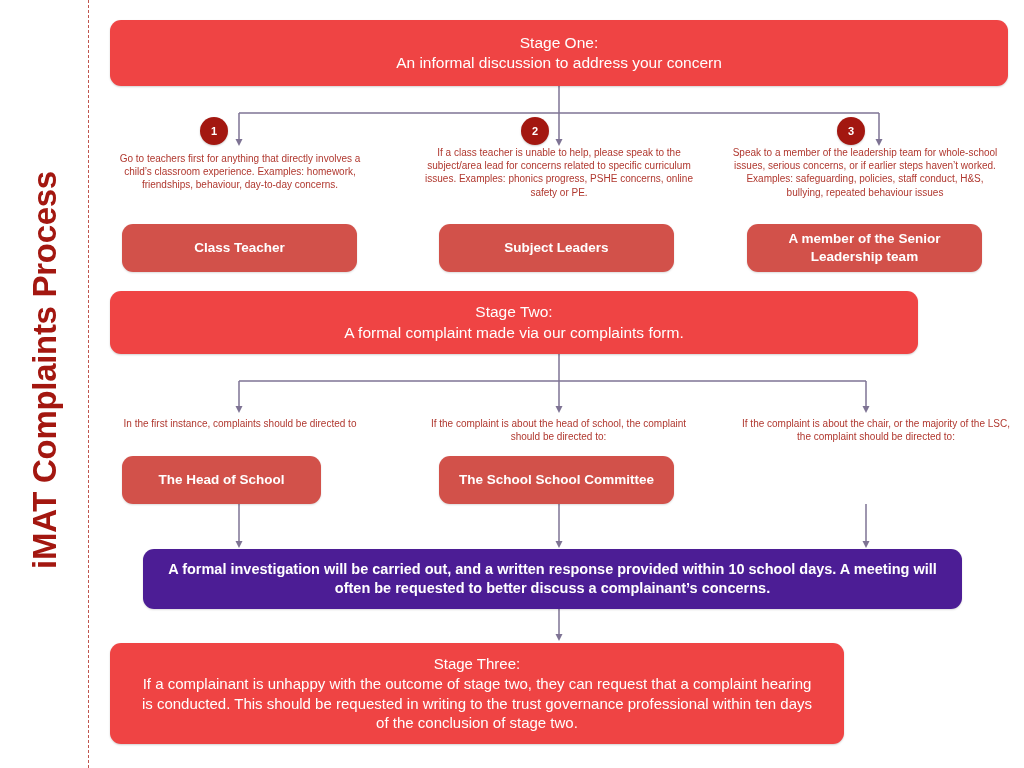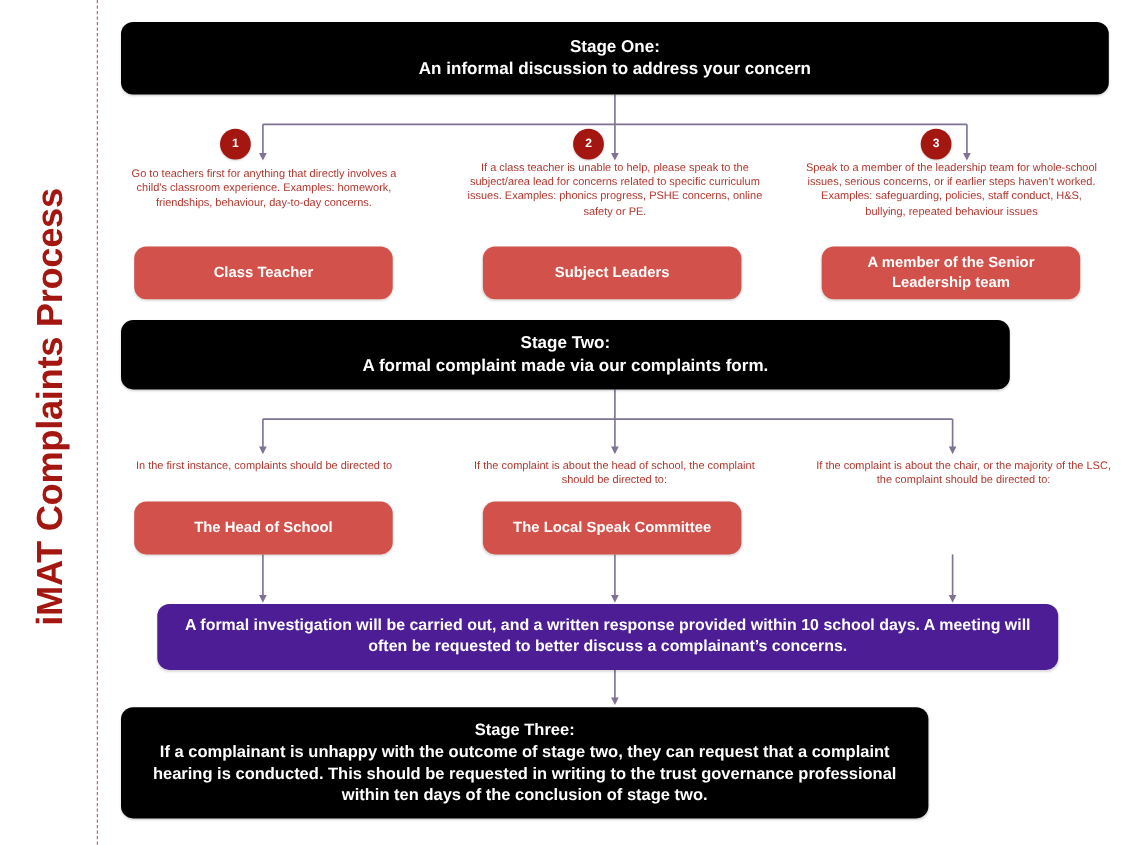--- a/index.html
+++ b/index.html
@@ -47,24 +47,24 @@
     left: 88px;
     top: 0;
     width: 0;
     height: 768px;
     border-left: 1.6px dashed #C0564F;
   }
 
   
   .stage-banner {
     position: absolute;
-    background: #000000;
+    background: #ef4444;
     border-radius: 11px;
     color: #ffffff;
-    font-weight: bold;
+    font-weight: normal;
     text-align: center;
     display: flex;
     align-items: center;
     justify-content: center;
     padding: 6px 26px;
     line-height: 1.32;
     box-shadow: 0 1px 2px rgba(0,0,0,0.18);
   }
   .stage-banner .txt { display: block; white-space: pre-line; }
 
@@ -208,25 +208,25 @@
 
   <div class="stage-banner" id="stage-two">
     <span class="txt">Stage Two:
 A formal complaint made via our complaints form.</span>
   </div>
 
   <div class="desc" style="left:119px; top:417px; width:242px;">In the first instance, complaints should be directed to</div>
   <div class="desc" style="left:429px; top:417px; width:259px;">If the complaint is about the head of school, the complaint should be directed to:</div>
   <div class="desc" style="left:740px; top:417px; width:272px;">If the complaint is about the chair, or the majority of the LSC, the complaint should be directed to:</div>
 
-  <div class="role-box" style="left:122px; top:456px; width:235px; height:48px;text-align:center;">
+  <div class="role-box" style="left:122px; top:456px; width:199px; height:48px;text-align:center;">
     <span>The Head of School</span>
   </div>
   <div class="role-box" style="left:439px; top:456px; width:235px; height:48px;">
-    <span>The Local Speak Committee</span>
+    <span>The School School Committee</span>
   </div>
 
   <div id="investigation-box">
     <span>A formal investigation will be carried out, and a written response provided within 10 school days. A meeting will often be requested to better discuss a complainant’s concerns.</span>
   </div>
 
   <div class="stage-banner" id="stage-three">
     <span class="txt">Stage Three:
 If a complainant is unhappy with the outcome of stage two, they can request that a complaint hearing is conducted. This should be requested in writing to the trust governance professional within ten days of the conclusion of stage two.</span>
   </div>

